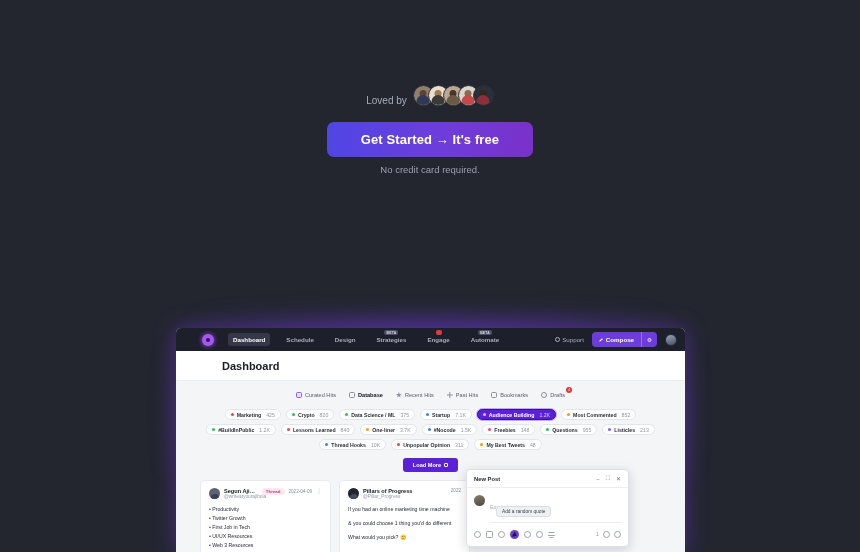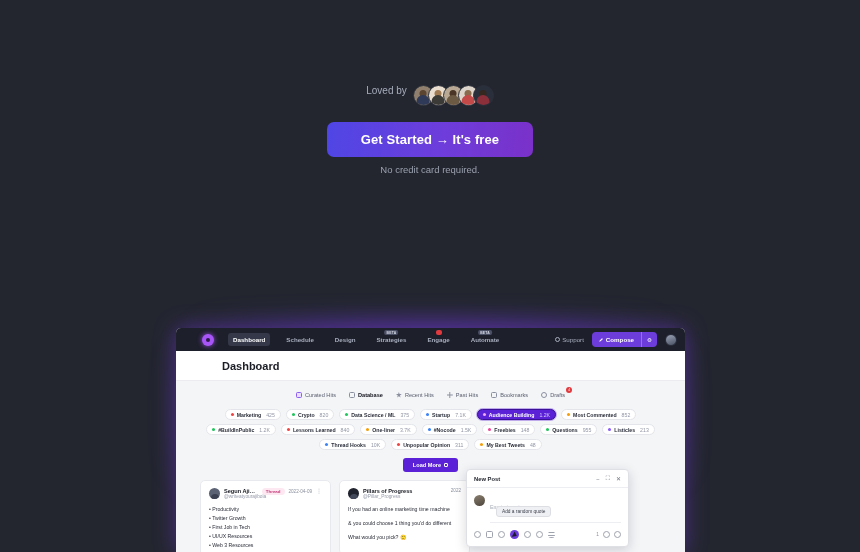--- a/index.html
+++ b/index.html
@@ -38,21 +38,21 @@
     color: #8a8cf5;
     text-decoration: underline;
     text-decoration-color: #6d6fe0;
     text-underline-offset: 2px;
   }
 
   
   .lovedby {
     margin-top: 22px;
     display: flex;
-    align-items: flex-start;
+    align-items: flex-end;
     justify-content: center;
     gap: 6px;
     position: relative;
   }
   .lovedby-label { color: #a6acbb; font-size: 10px; }
   .avatars { display: flex; align-items: center; position: relative; }
   .av {
     width: 21px; height: 21px; border-radius: 50%;
     border: 1.5px solid #2b2f3a;
     margin-left: -6px;

